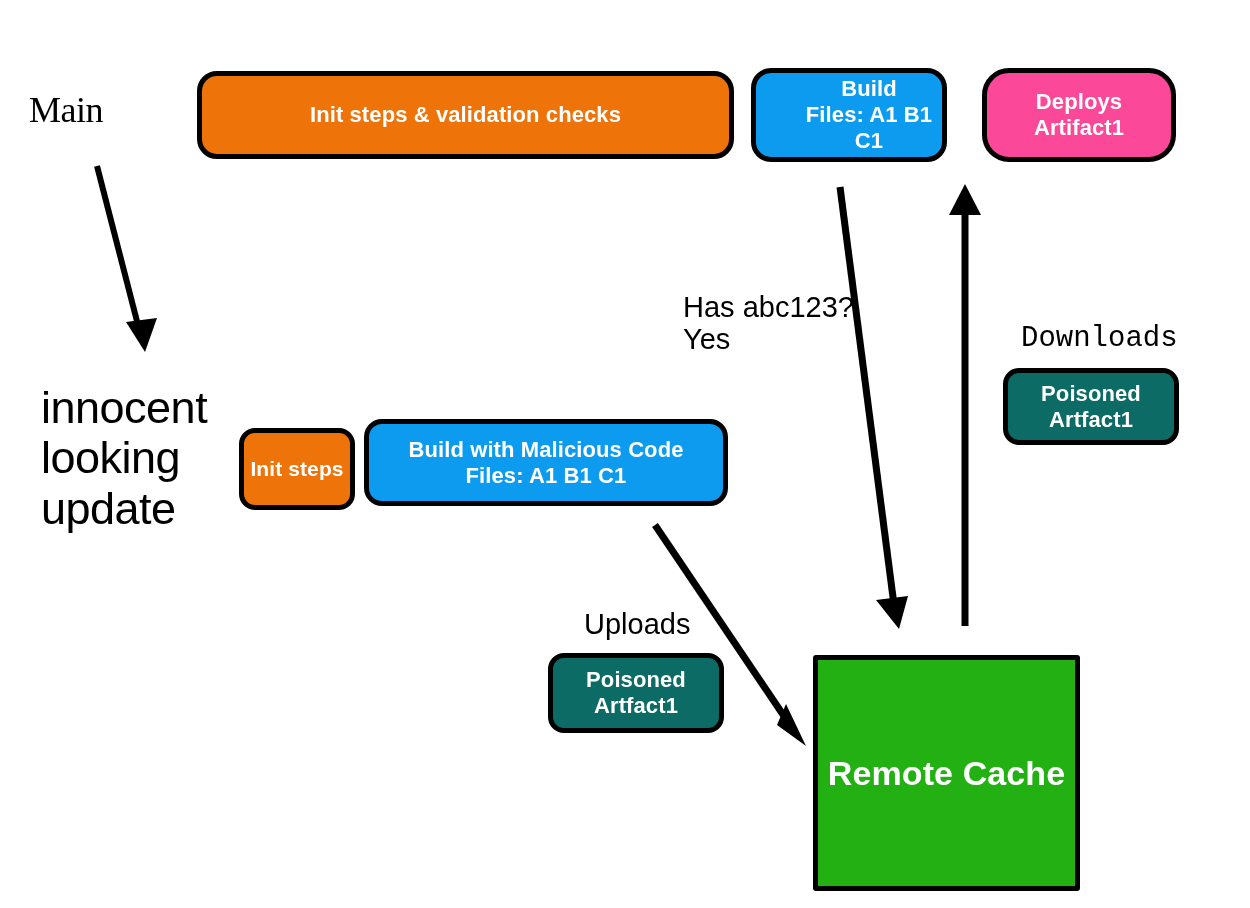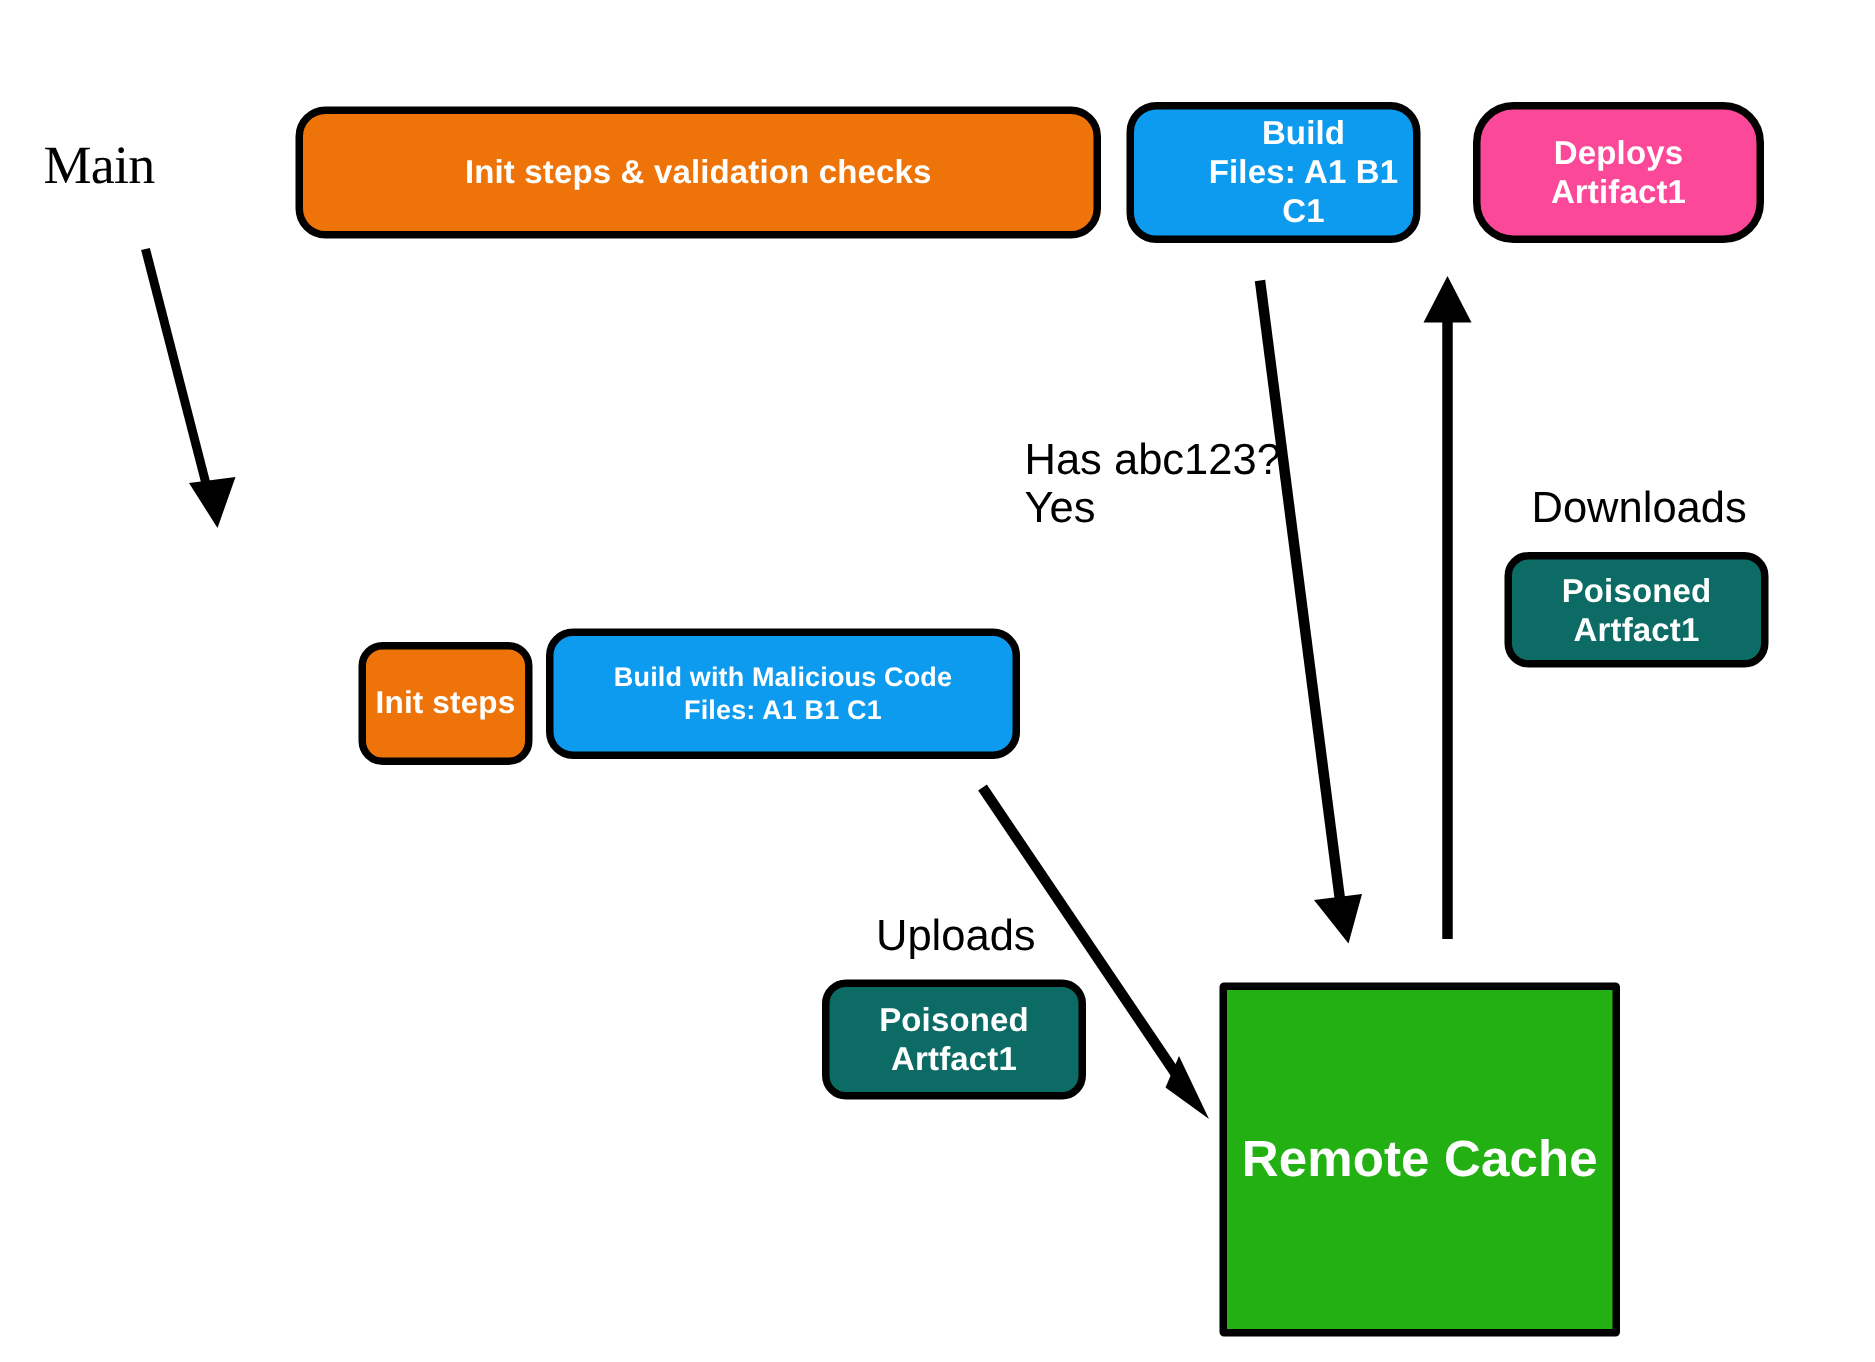--- a/index.html
+++ b/index.html
@@ -45,42 +45,42 @@
     position: absolute;
     color: #000000;
     font-weight: normal;
     white-space: pre-line;
     line-height: 1.12;
   }
   
   #main-label        { left: 29px;  top: 90px;  font-size: 36px; letter-spacing: -0.5px; font-family: Liberation Serif, serif; }
   #branch-label      { left: 41px;  top: 383px; font-size: 45px; letter-spacing: -0.5px; }
   #cache-query-label { left: 683px; top: 291px; font-size: 29px; }
-  #downloads-label   { left: 1021px;top: 323px; font-size: 29px; }
+  #downloads-label   { left: 1021px;top: 323px; font-size: 29px; font-family: Liberation Mono, monospace; }
   #uploads-label     { left: 584px; top: 608px; font-size: 29px; }
 
   #node-init-validation {
     left: 197px; top: 71px; width: 537px; height: 88px;
     background: #ee7309; font-size: 22px; border-radius: 20px; justify-content: flex-end;
   }
   #node-build-main {
     left: 751px; top: 68px; width: 196px; height: 94px;
     background: #0d9bef; font-size: 22px; border-radius: 20px; padding-left: 40px;
   }
   #node-deploys {
     left: 982px; top: 68px; width: 194px; height: 94px;
     background: #fc4899; font-size: 22px; border-radius: 27px;
   }
   #node-init-steps {
     left: 239px; top: 396px; width: 116px; height: 82px;
     background: #ee7309; font-size: 21px; border-radius: 16px; margin-top: 32px;
   }
   #node-build-malicious {
-    left: 364px; top: 419px; width: 316px; height: 87px;
-    background: #0d9bef; font-size: 18px; border-radius: 18px;
+    left: 364px; top: 419px; width: 364px; height: 87px;
+    background: #0d9bef; font-size: 22px; border-radius: 18px;
   }
   #node-artifact-download {
     left: 1003px; top: 368px; width: 176px; height: 77px;
     background: #0d6b66; font-size: 22px; border-radius: 16px;
   }
   #node-artifact-upload {
     left: 548px; top: 653px; width: 176px; height: 80px;
     background: #0d6b66; font-size: 22px; border-radius: 16px;
   }
   #node-remote-cache {
@@ -111,20 +111,23 @@
     </g>
 
     <g>
       <line x1="655" y1="525" x2="790" y2="725" stroke="#000000" stroke-width="7"></line>
       <polygon points="806,746 777,725 786,704" fill="#000000"></polygon>
     </g>
   </svg>
 
   <div class="plainlabel" id="main-label">Main</div>
 
+  <div class="plainlabel" id="branch-label">innocent
+looking
+update</div>
 
   <div class="plainlabel" id="cache-query-label">Has abc123?
 Yes</div>
 
   <div class="plainlabel" id="downloads-label">Downloads</div>
 
   <div class="plainlabel" id="uploads-label">Uploads</div>
 
   <div class="node" id="node-init-validation">
     <span class="lines">Init steps &amp; validation checks</span>

